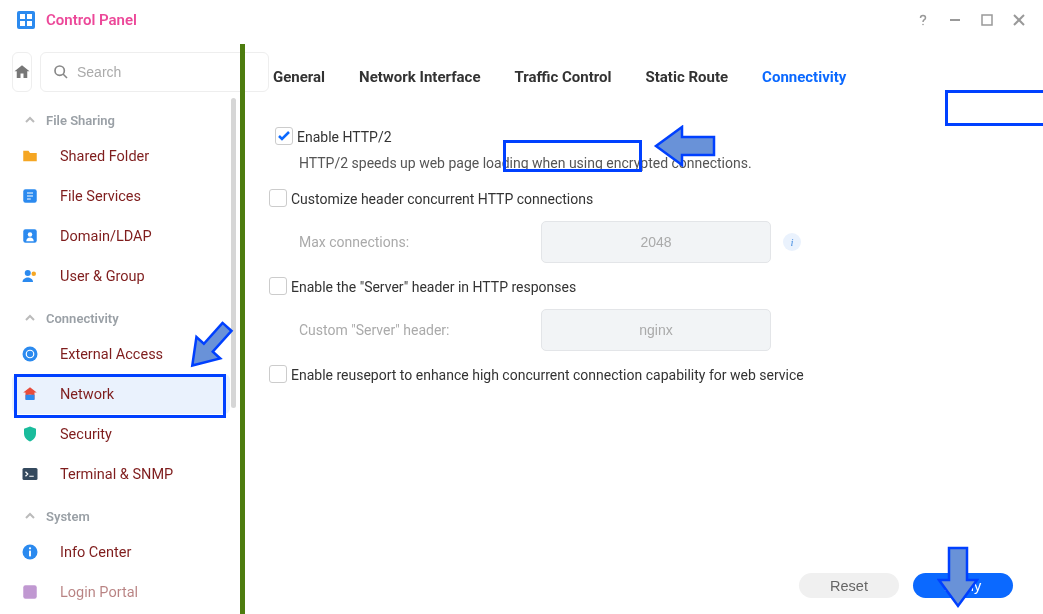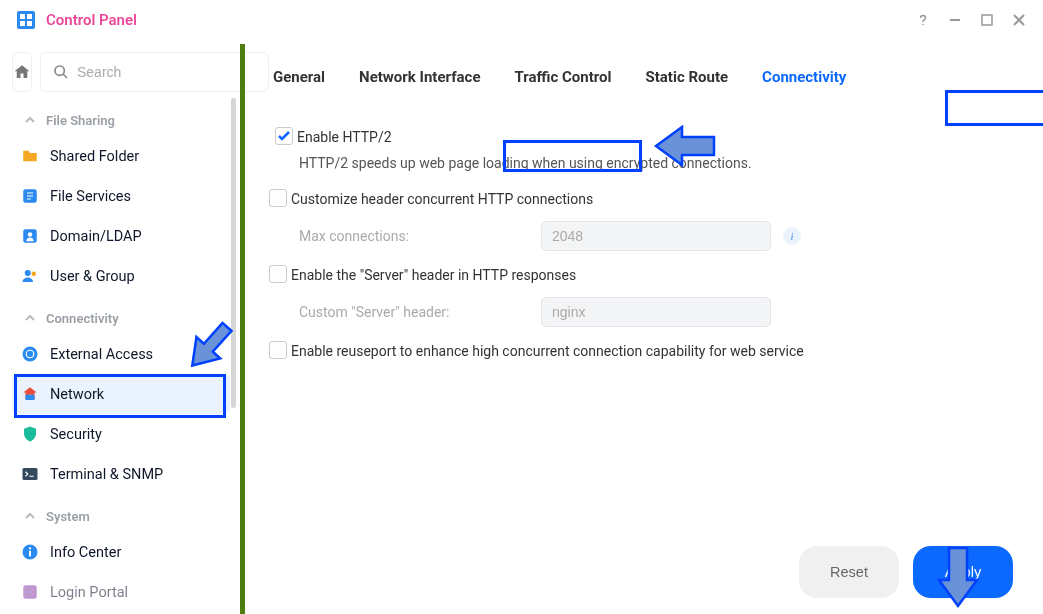--- a/index.html
+++ b/index.html
@@ -103,26 +103,26 @@
       gap: 6px;
       padding: 12px 8px 6px 8px;
       color: #9aa0a6;
       font-size: 13px;
       font-weight: 600;
       cursor: pointer;
     }
     .nav-item {
       display: flex;
       align-items: center;
-      gap: 10px;
+      gap: 20px;
       padding: 10px 8px;
       border-radius: 6px;
       cursor: pointer;
       font-size: 14.5px;
-      color: #0f172a;
+      color: #7f1d1d;
     }
     .nav-item.selected {
       background: #eaf2fd;
       text-align: right;
     }
     .icon-box { width: 20px; height: 20px; display:inline-flex; align-items:center; justify-content:center; }
     .content {
       flex: 1;
       border-left: 5px solid #4d7c0f;
       display: flex;
@@ -177,27 +177,28 @@
       display: flex;
       align-items: center;
       gap: 12px;
       padding: 8px 0 8px 30px;
       color: #aaa;
       font-size: 14px;
     }
     .sub-row .label { width: 230px; }
     .sub-row input {
       width: 230px;
-      height: 30px;
+      height: 42px;
       background: #f2f4f6;
       border: 1px solid #e3e5e8;
       border-radius: 5px;
       padding: 0 10px;
       color: #aaa;
       font-size: 14px;
+      text-align: center;
     }
     .info-badge {
       width: 18px; height: 18px;
       background: #eaf2fd;
       border-radius: 50%;
       display: inline-flex;
       align-items: center;
       justify-content: center;
       color: #4a90e2;
       font-size: 11px;
@@ -206,21 +207,21 @@
     }
     .footer {
       position: absolute;
       bottom: 16px;
       right: 30px;
       display: flex;
       gap: 14px;
     }
     .btn {
       min-width: 100px;
-      height: 52px;
+      height: 25px;
       border-radius: 18px;
       font-size: 14.5px;
       font-weight: 500;
       cursor: pointer;
       border: none;
       padding: 0 24px;
     }
     .btn-reset { background: #f0f0f0; color: #666; }
     .btn-apply { background: #0b69ff; color: #fff; }
     

